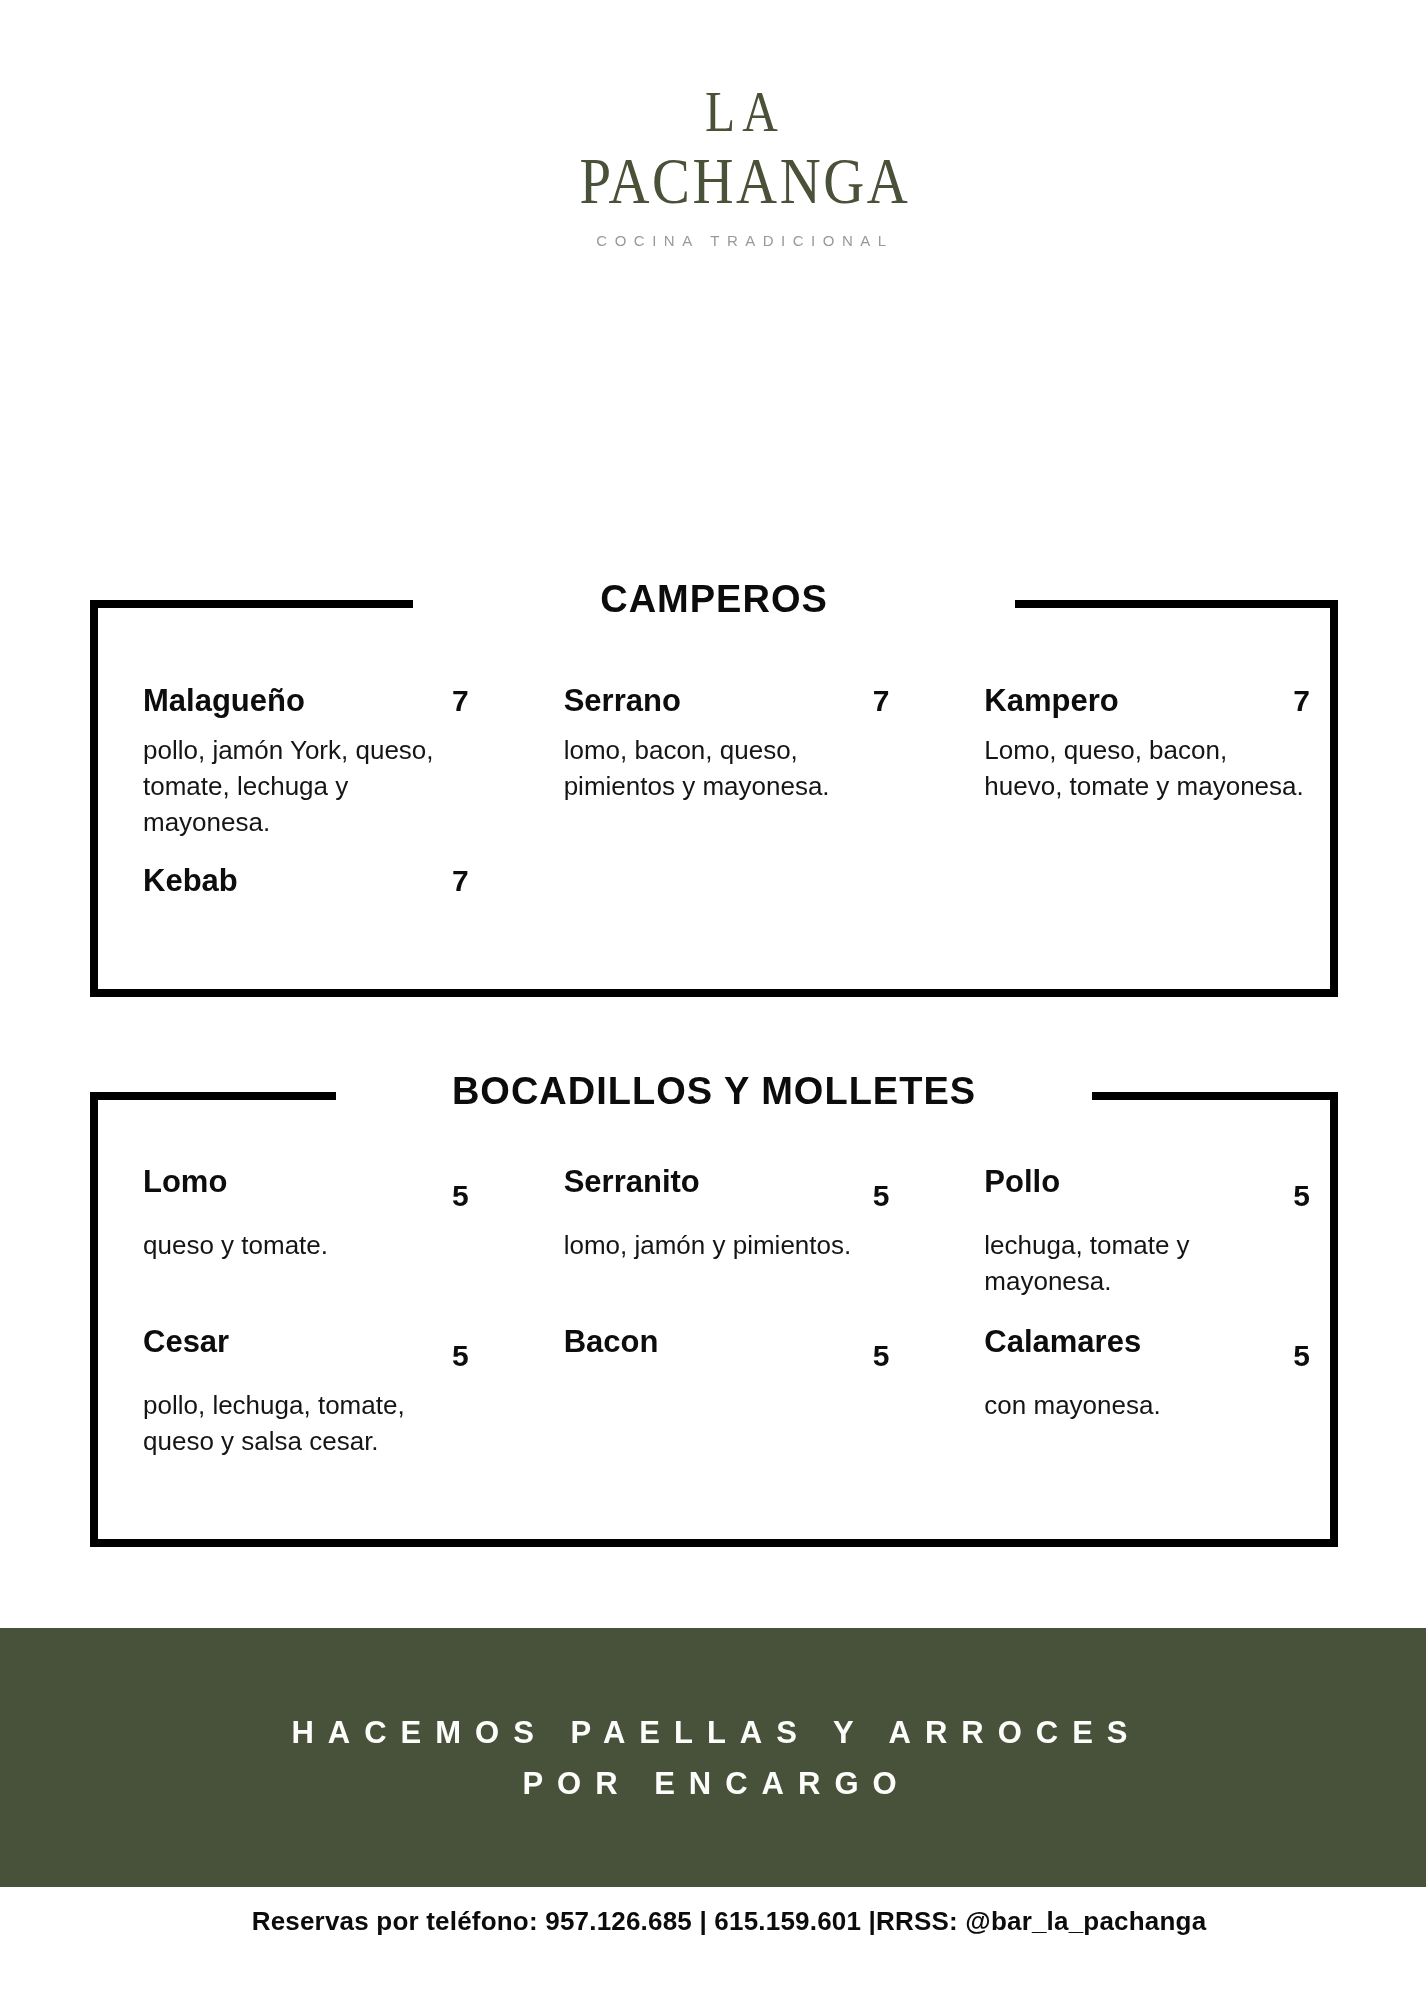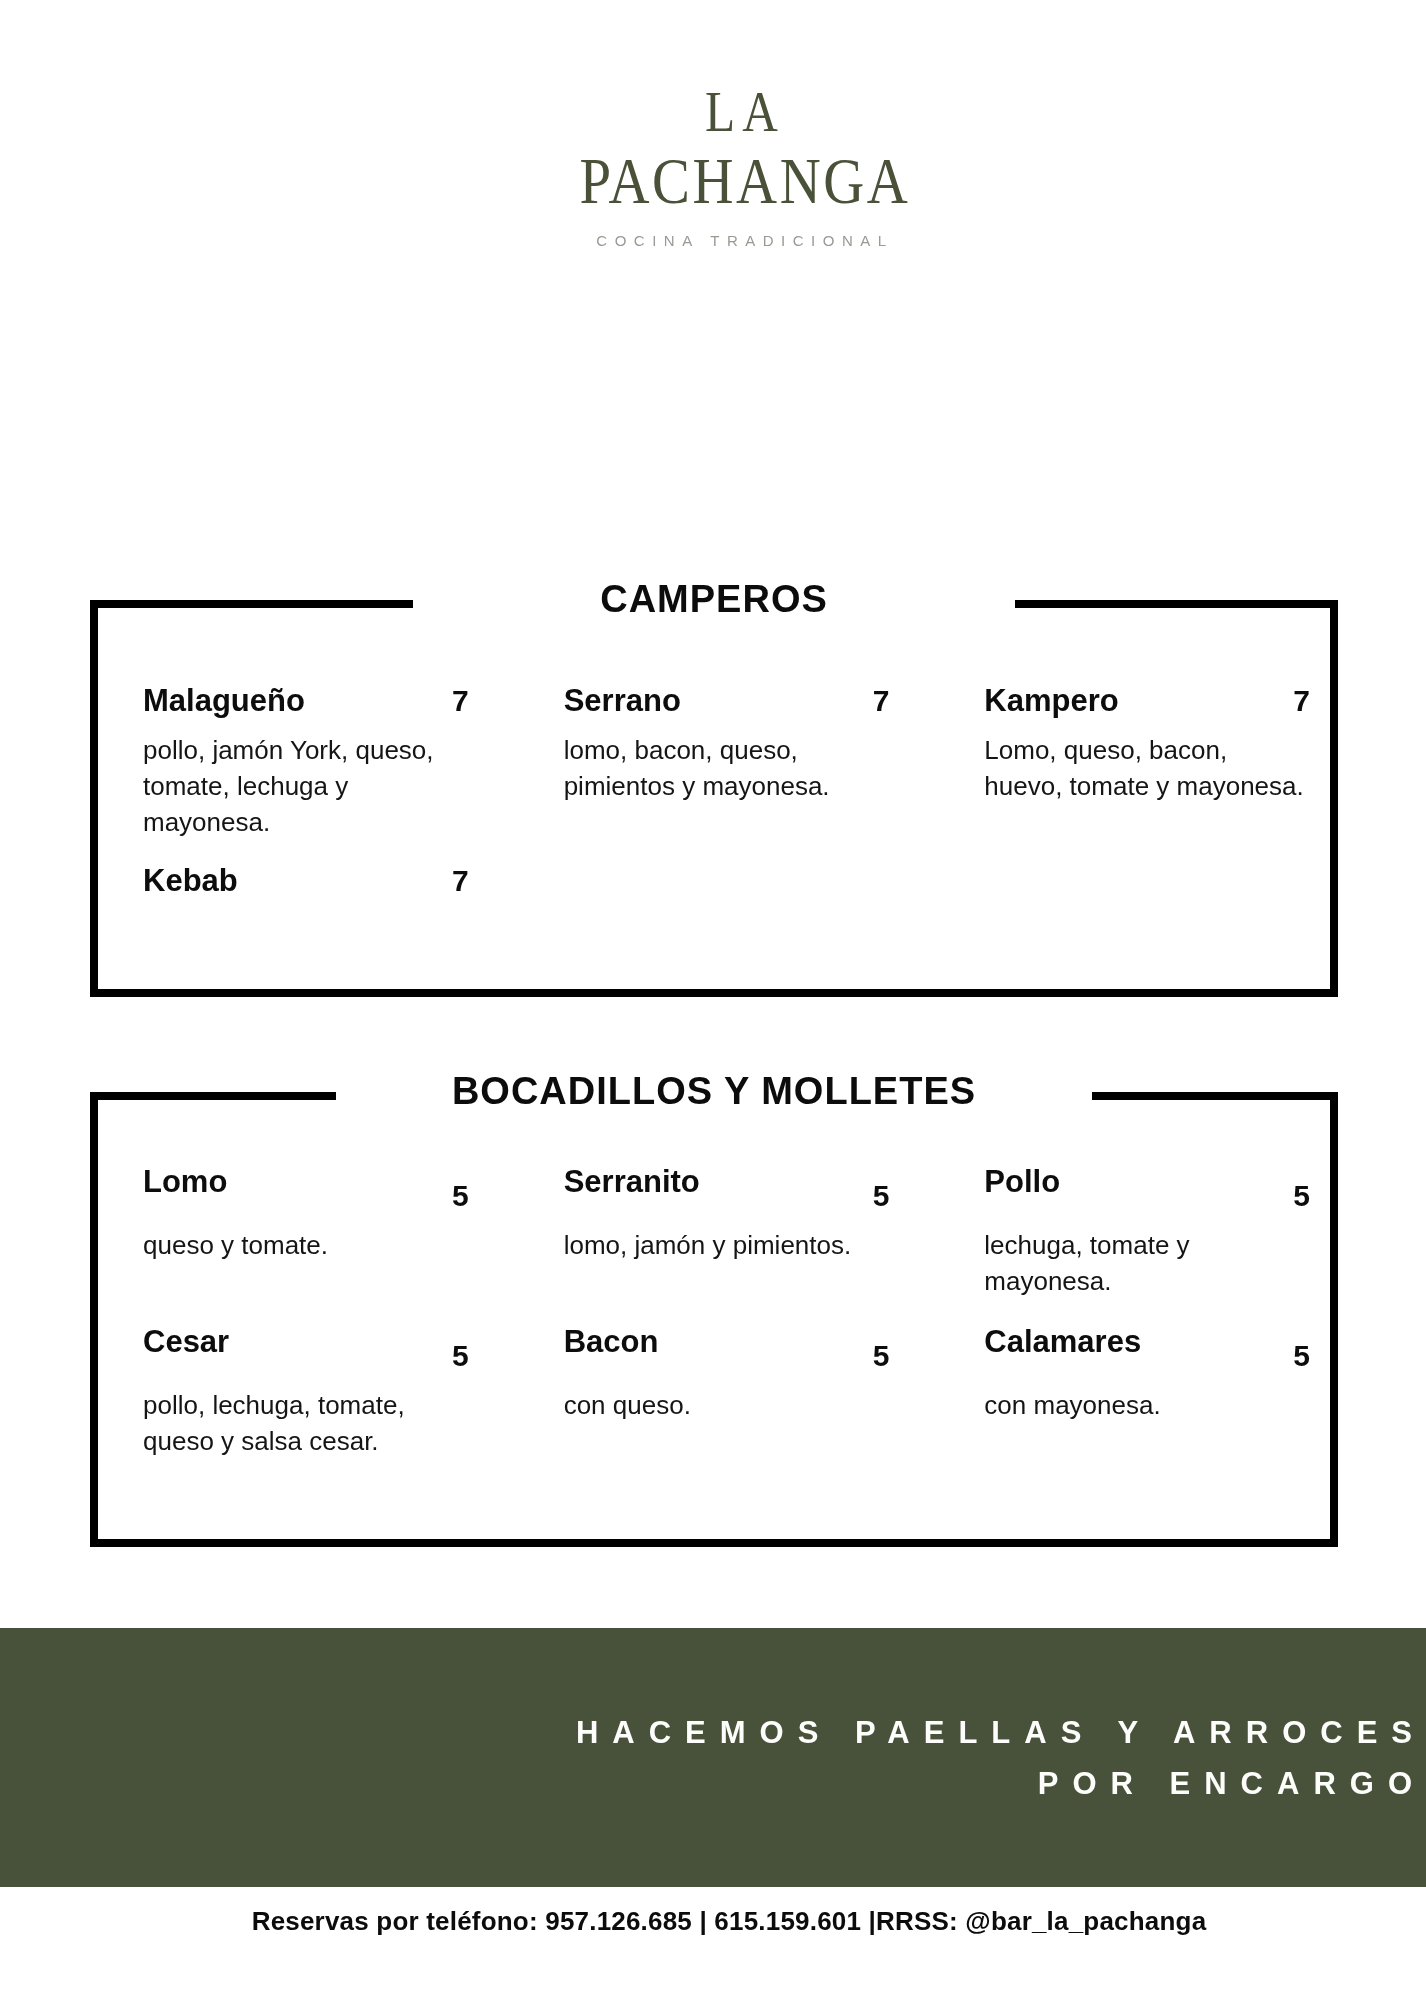--- a/index.html
+++ b/index.html
@@ -63,21 +63,21 @@
   .item-desc {
     margin-top:12px; font-size:26px; line-height:36px;
     color:#151515; max-width:480px;
   }
   #bocadillos-box .item-desc { max-width:540px; }
 
   
   .banner {
     position:absolute; top:1628px; left:0; width:100%; height:259px;
     background:#48523a;
-    display:flex; flex-direction:column; align-items:flex-end; justify-content:center;
+    display:flex; flex-direction:column; align-items:center; justify-content:center;
     gap:20px;
   }
   .banner-line {
     color:#fdfdfb; font-weight:700; font-size:31px;
     letter-spacing:14px; line-height:1; text-indent:7px; white-space:nowrap;
   }
 
   
   .footer {
     position:absolute; top:1906px; left:0; width:100%;
@@ -166,21 +166,20 @@
         <span class="item-price">5</span>
       </div>
       <p class="item-desc">pollo, lechuga, tomate, queso y salsa cesar.</p>
     </article>
 
     <article>
       <div class="item-head">
         <span class="item-name">Bacon</span>
         <span class="item-price">5</span>
       </div>
-      <p class="item-desc">con queso.</p>
     </article>
 
     <article>
       <div class="item-head">
         <span class="item-name">Calamares</span>
         <span class="item-price">5</span>
       </div>
       <p class="item-desc">con mayonesa.</p>
     </article>
 

